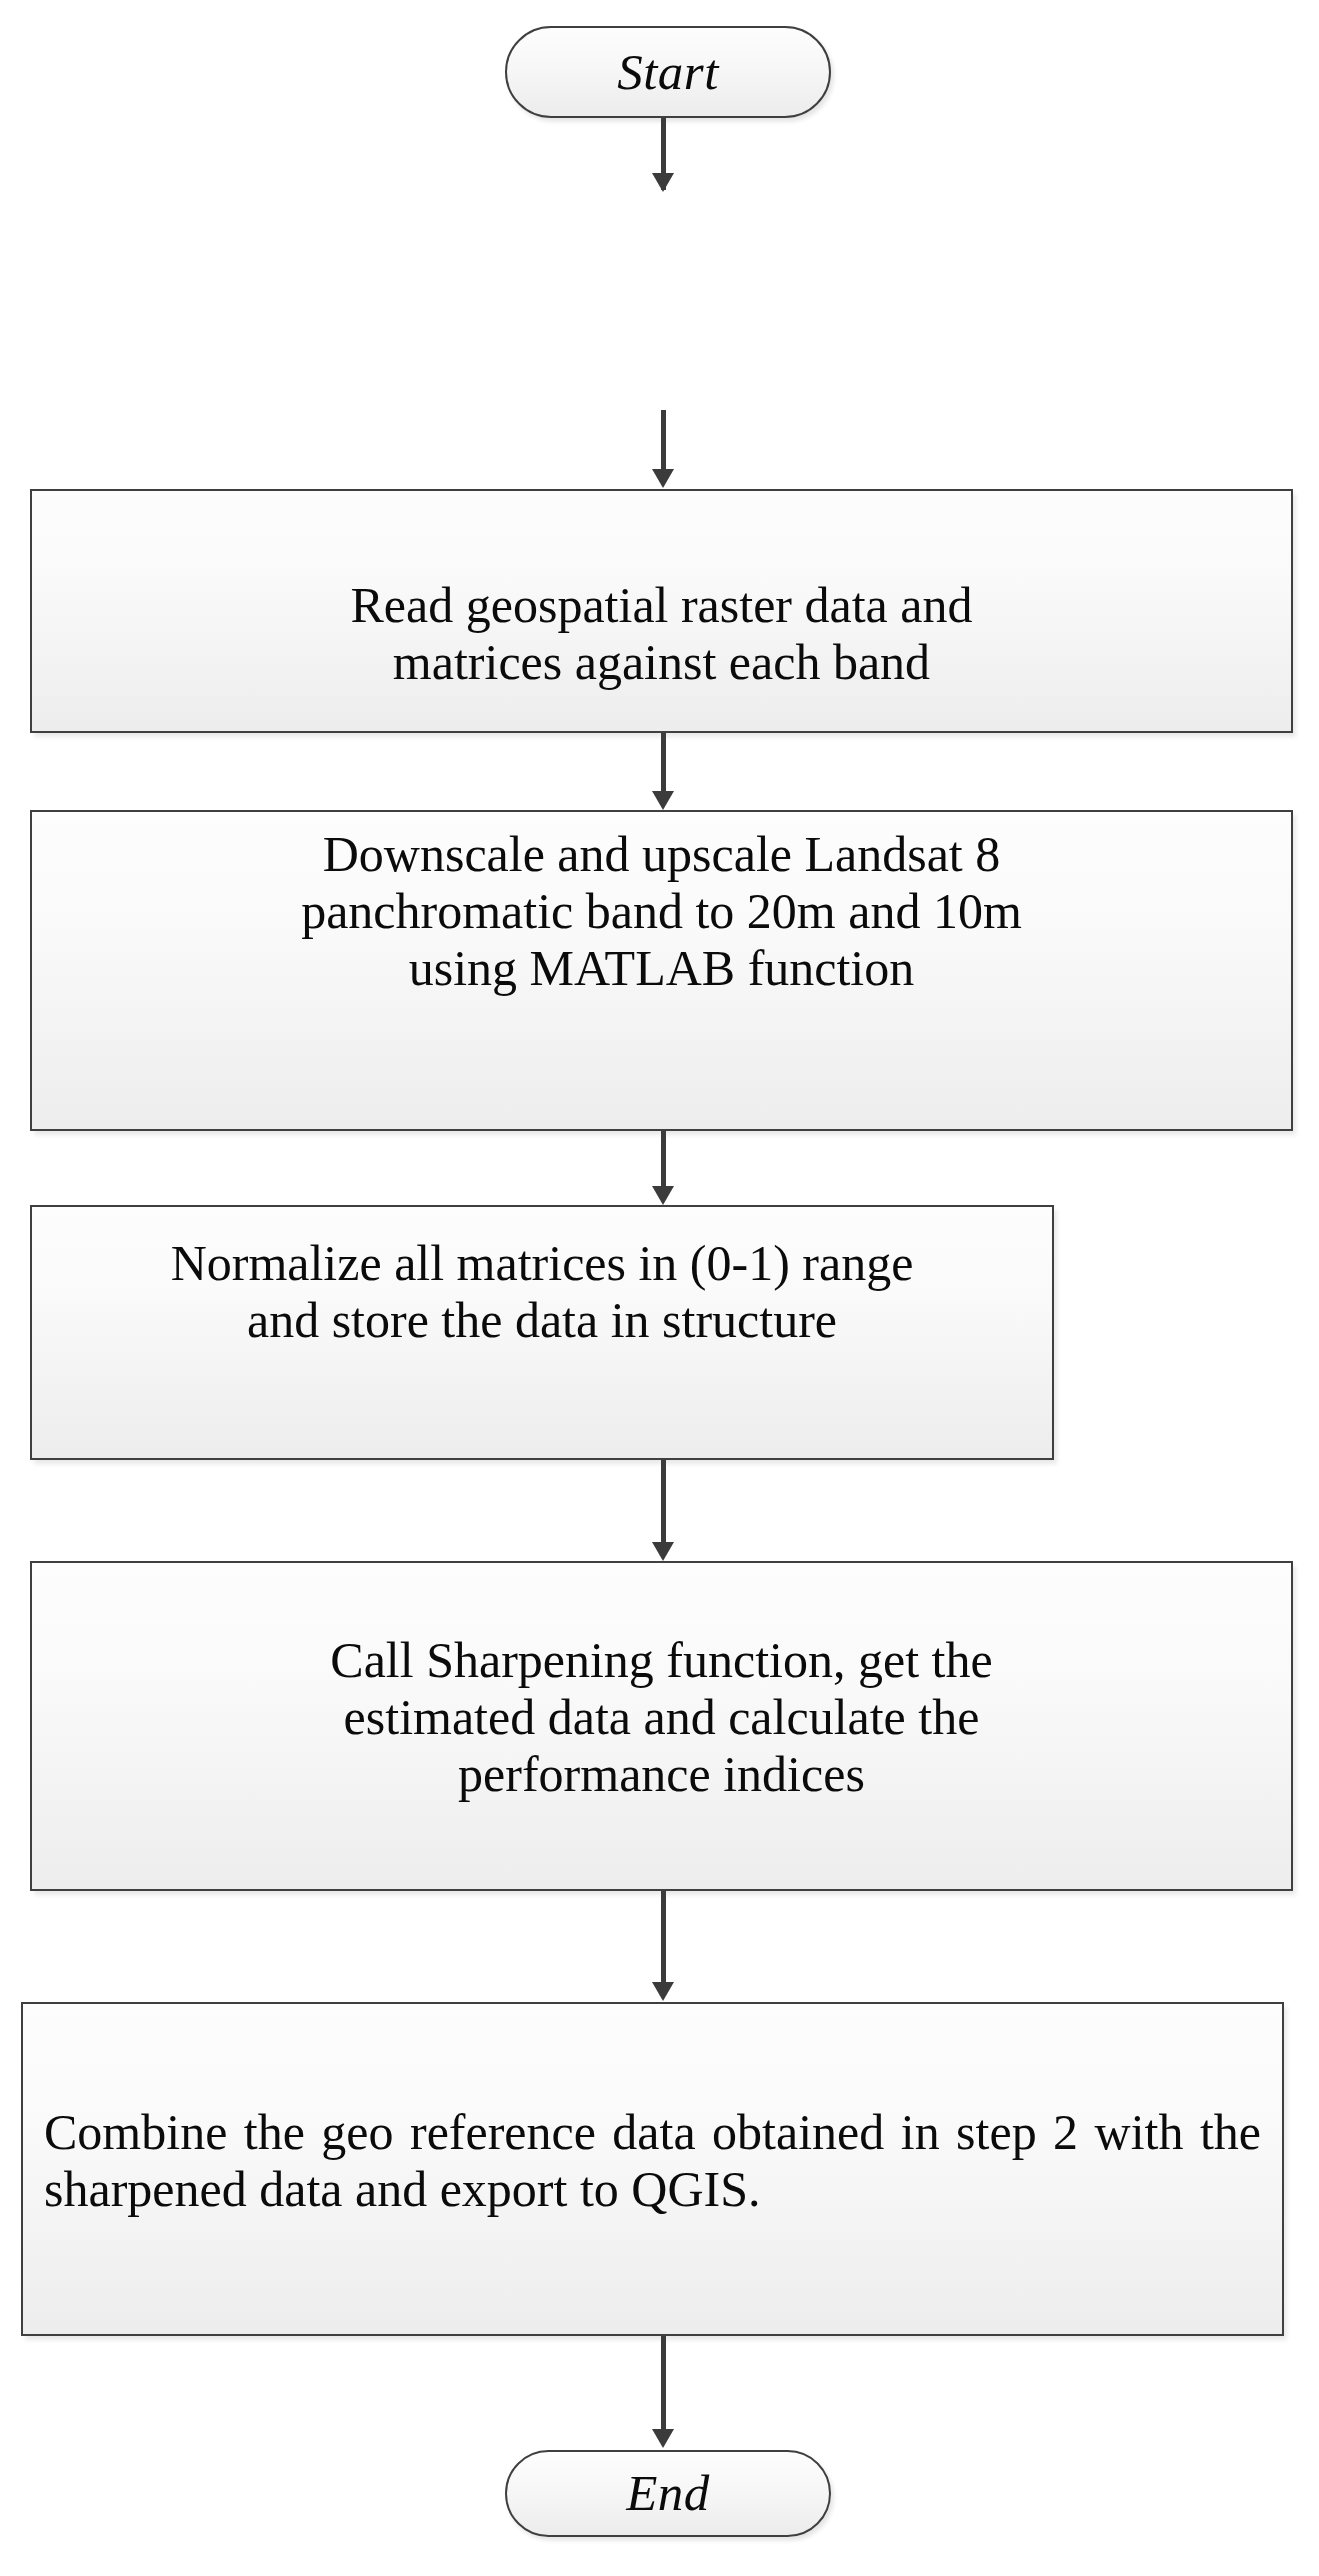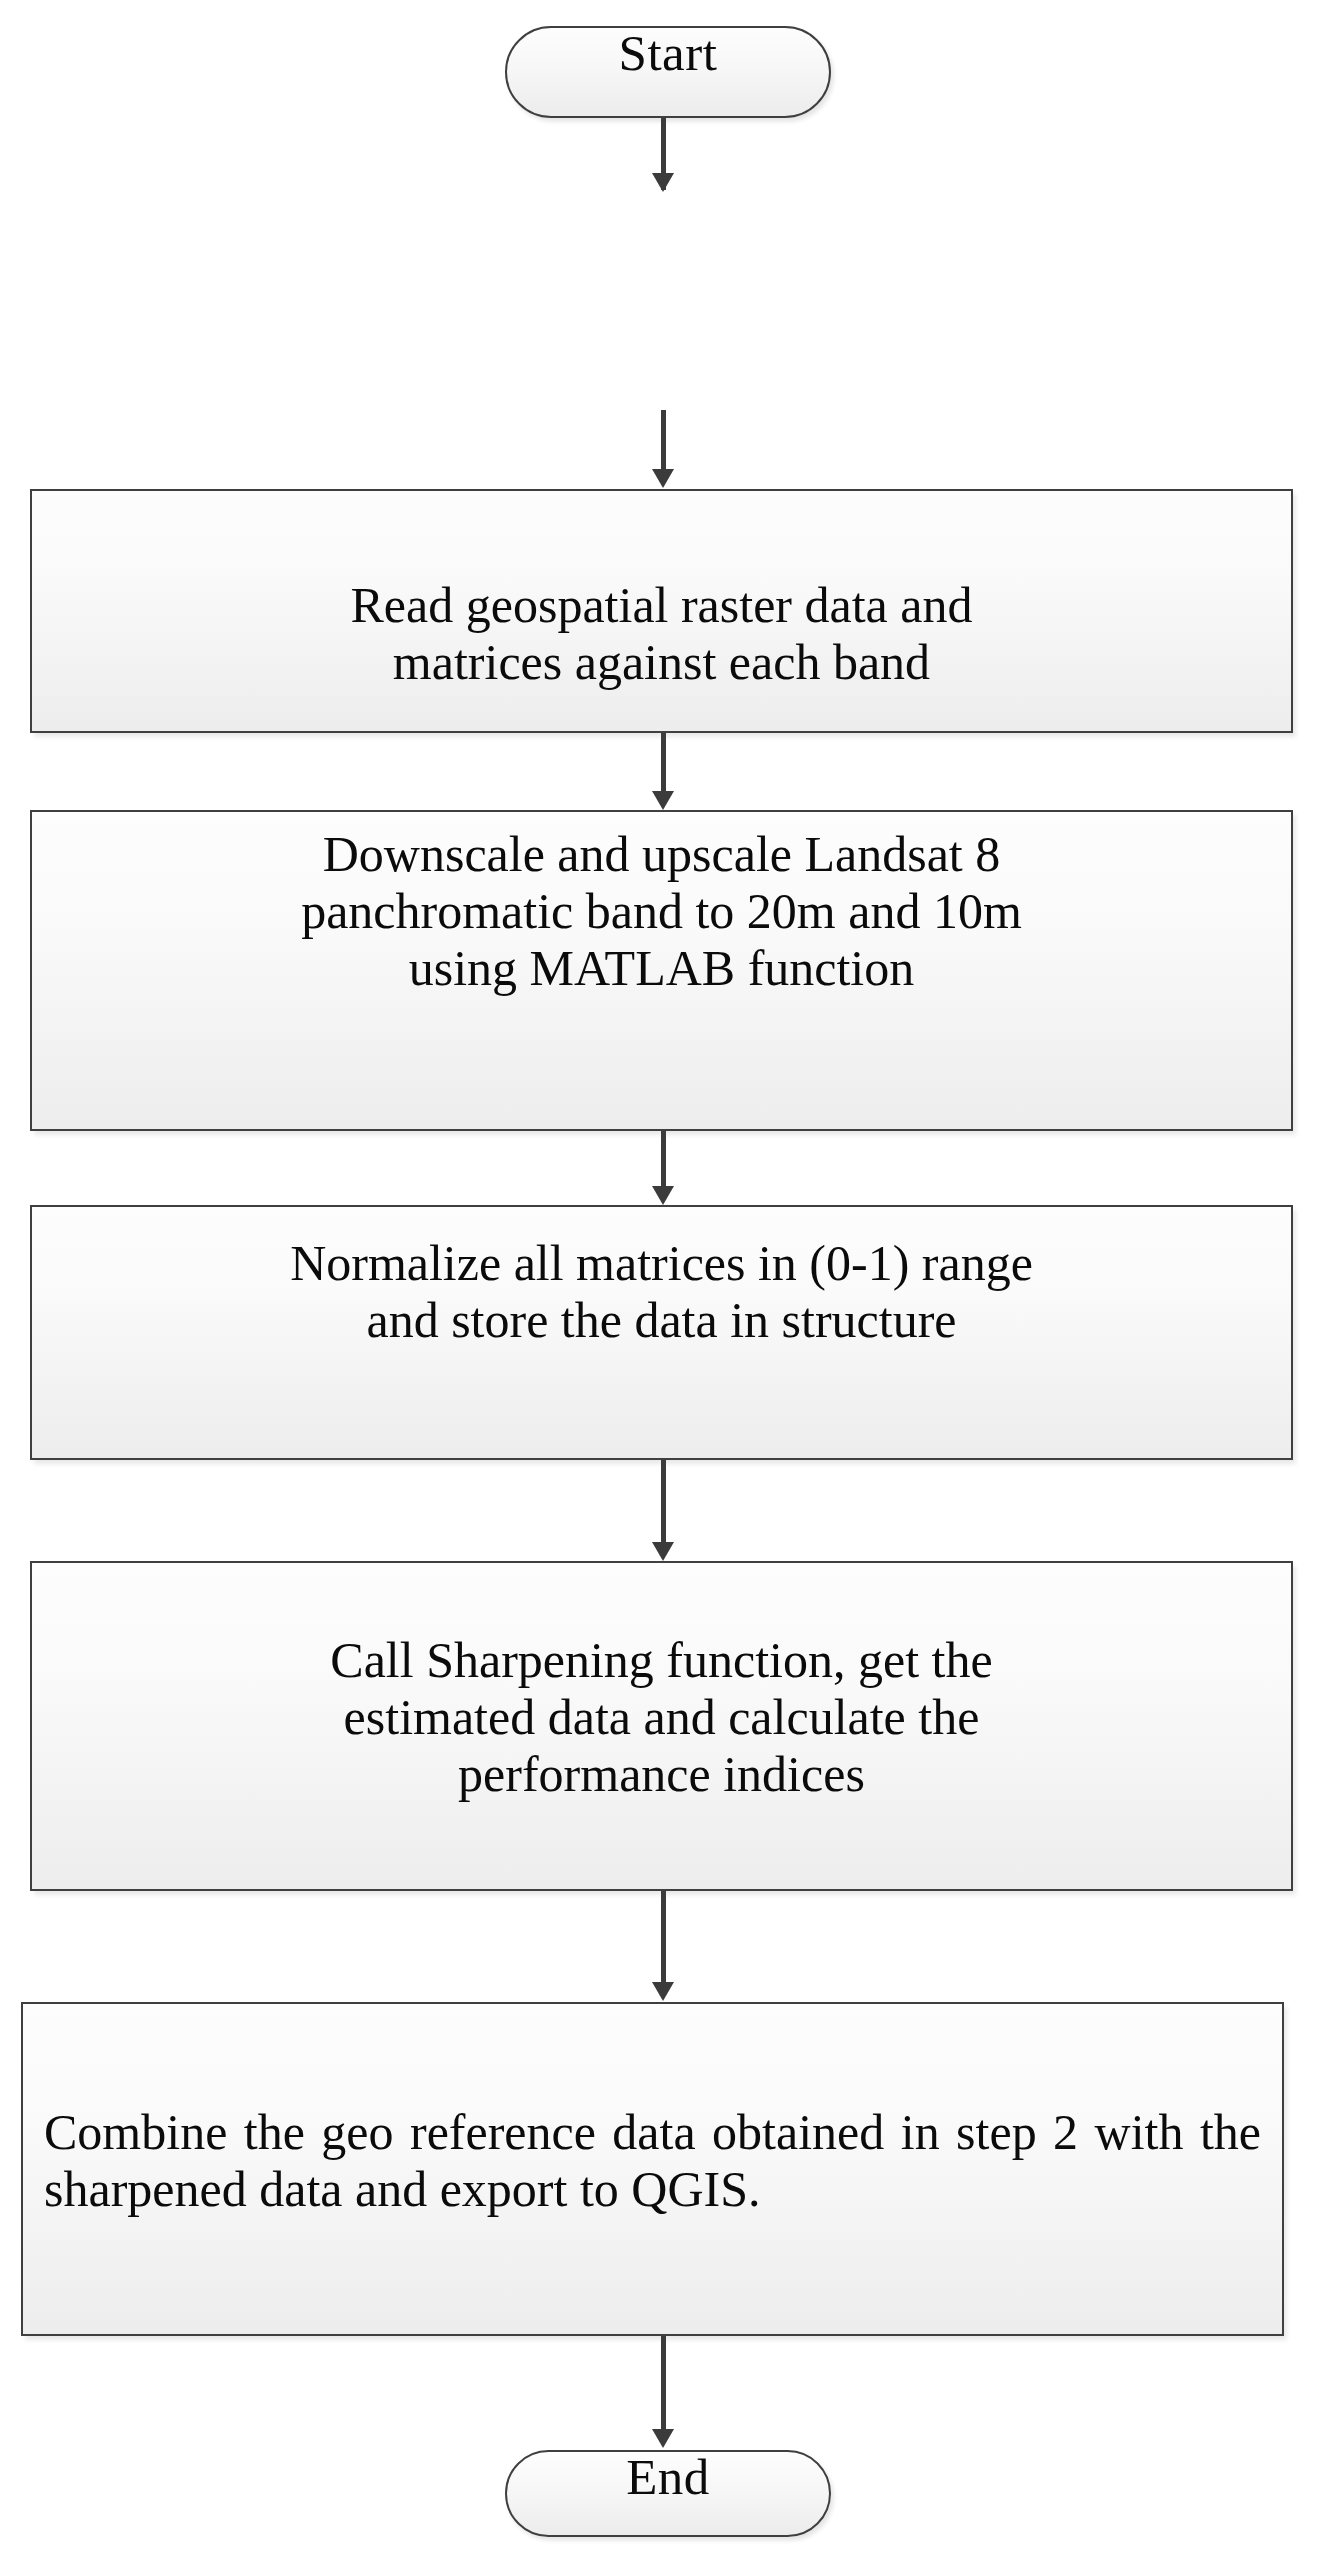--- a/index.html
+++ b/index.html
@@ -19,21 +19,23 @@
 
   
   .terminator {
     position: absolute;
     box-sizing: border-box;
     border: 2.8px solid #3f3f3f;
     border-radius: 943px;
     background: linear-gradient(to bottom, #fdfdfd 0%, #f7f7f7 45%, #ececec 100%);
     box-shadow: 2.8px 3.8px 4.7px rgba(0,0,0,0.10);
     display: flex;
+    align-items: center;
     justify-content: center;
+    font-style: italic;
   }
   .terminator .label {
     font-size: 51px;
     line-height: 1;
     color: #0b0b0b;
     letter-spacing: 0.5px;
     white-space: nowrap;
   }
 
   
@@ -100,21 +102,21 @@
 
   <div class="process" style="left:30px; top:810px; width:1263px; height:321px; align-items:flex-start; padding:14px 32px 0;">
     <span class="label">Downscale and upscale Landsat 8
 panchromatic band to 20m and 10m
 using MATLAB function</span>
   </div>
 
   <div class="connector" style="left:661px; top:1131px; height:59px;"></div>
   <div class="arrowhead" style="left:652px; top:1186px;"></div>
 
-  <div class="process" style="left:30px; top:1205px; width:1263px; height:255px; align-items:flex-start; padding:28px 32px 0;">
+  <div class="process" style="left:30px; top:1205px; width:1024px; height:255px; align-items:flex-start; padding:28px 32px 0;">
     <span class="label">Normalize all matrices in (0-1) range
 and store the data in structure</span>
   </div>
 
   <div class="connector" style="left:661px; top:1460px; height:87px;"></div>
   <div class="arrowhead" style="left:652px; top:1542px;"></div>
 
   <div class="process" style="left:30px; top:1561px; width:1263px; height:330px; align-items:center; padding:13.2px 32px 30px;">
     <span class="label">Call Sharpening function, get the
 estimated data and calculate the

